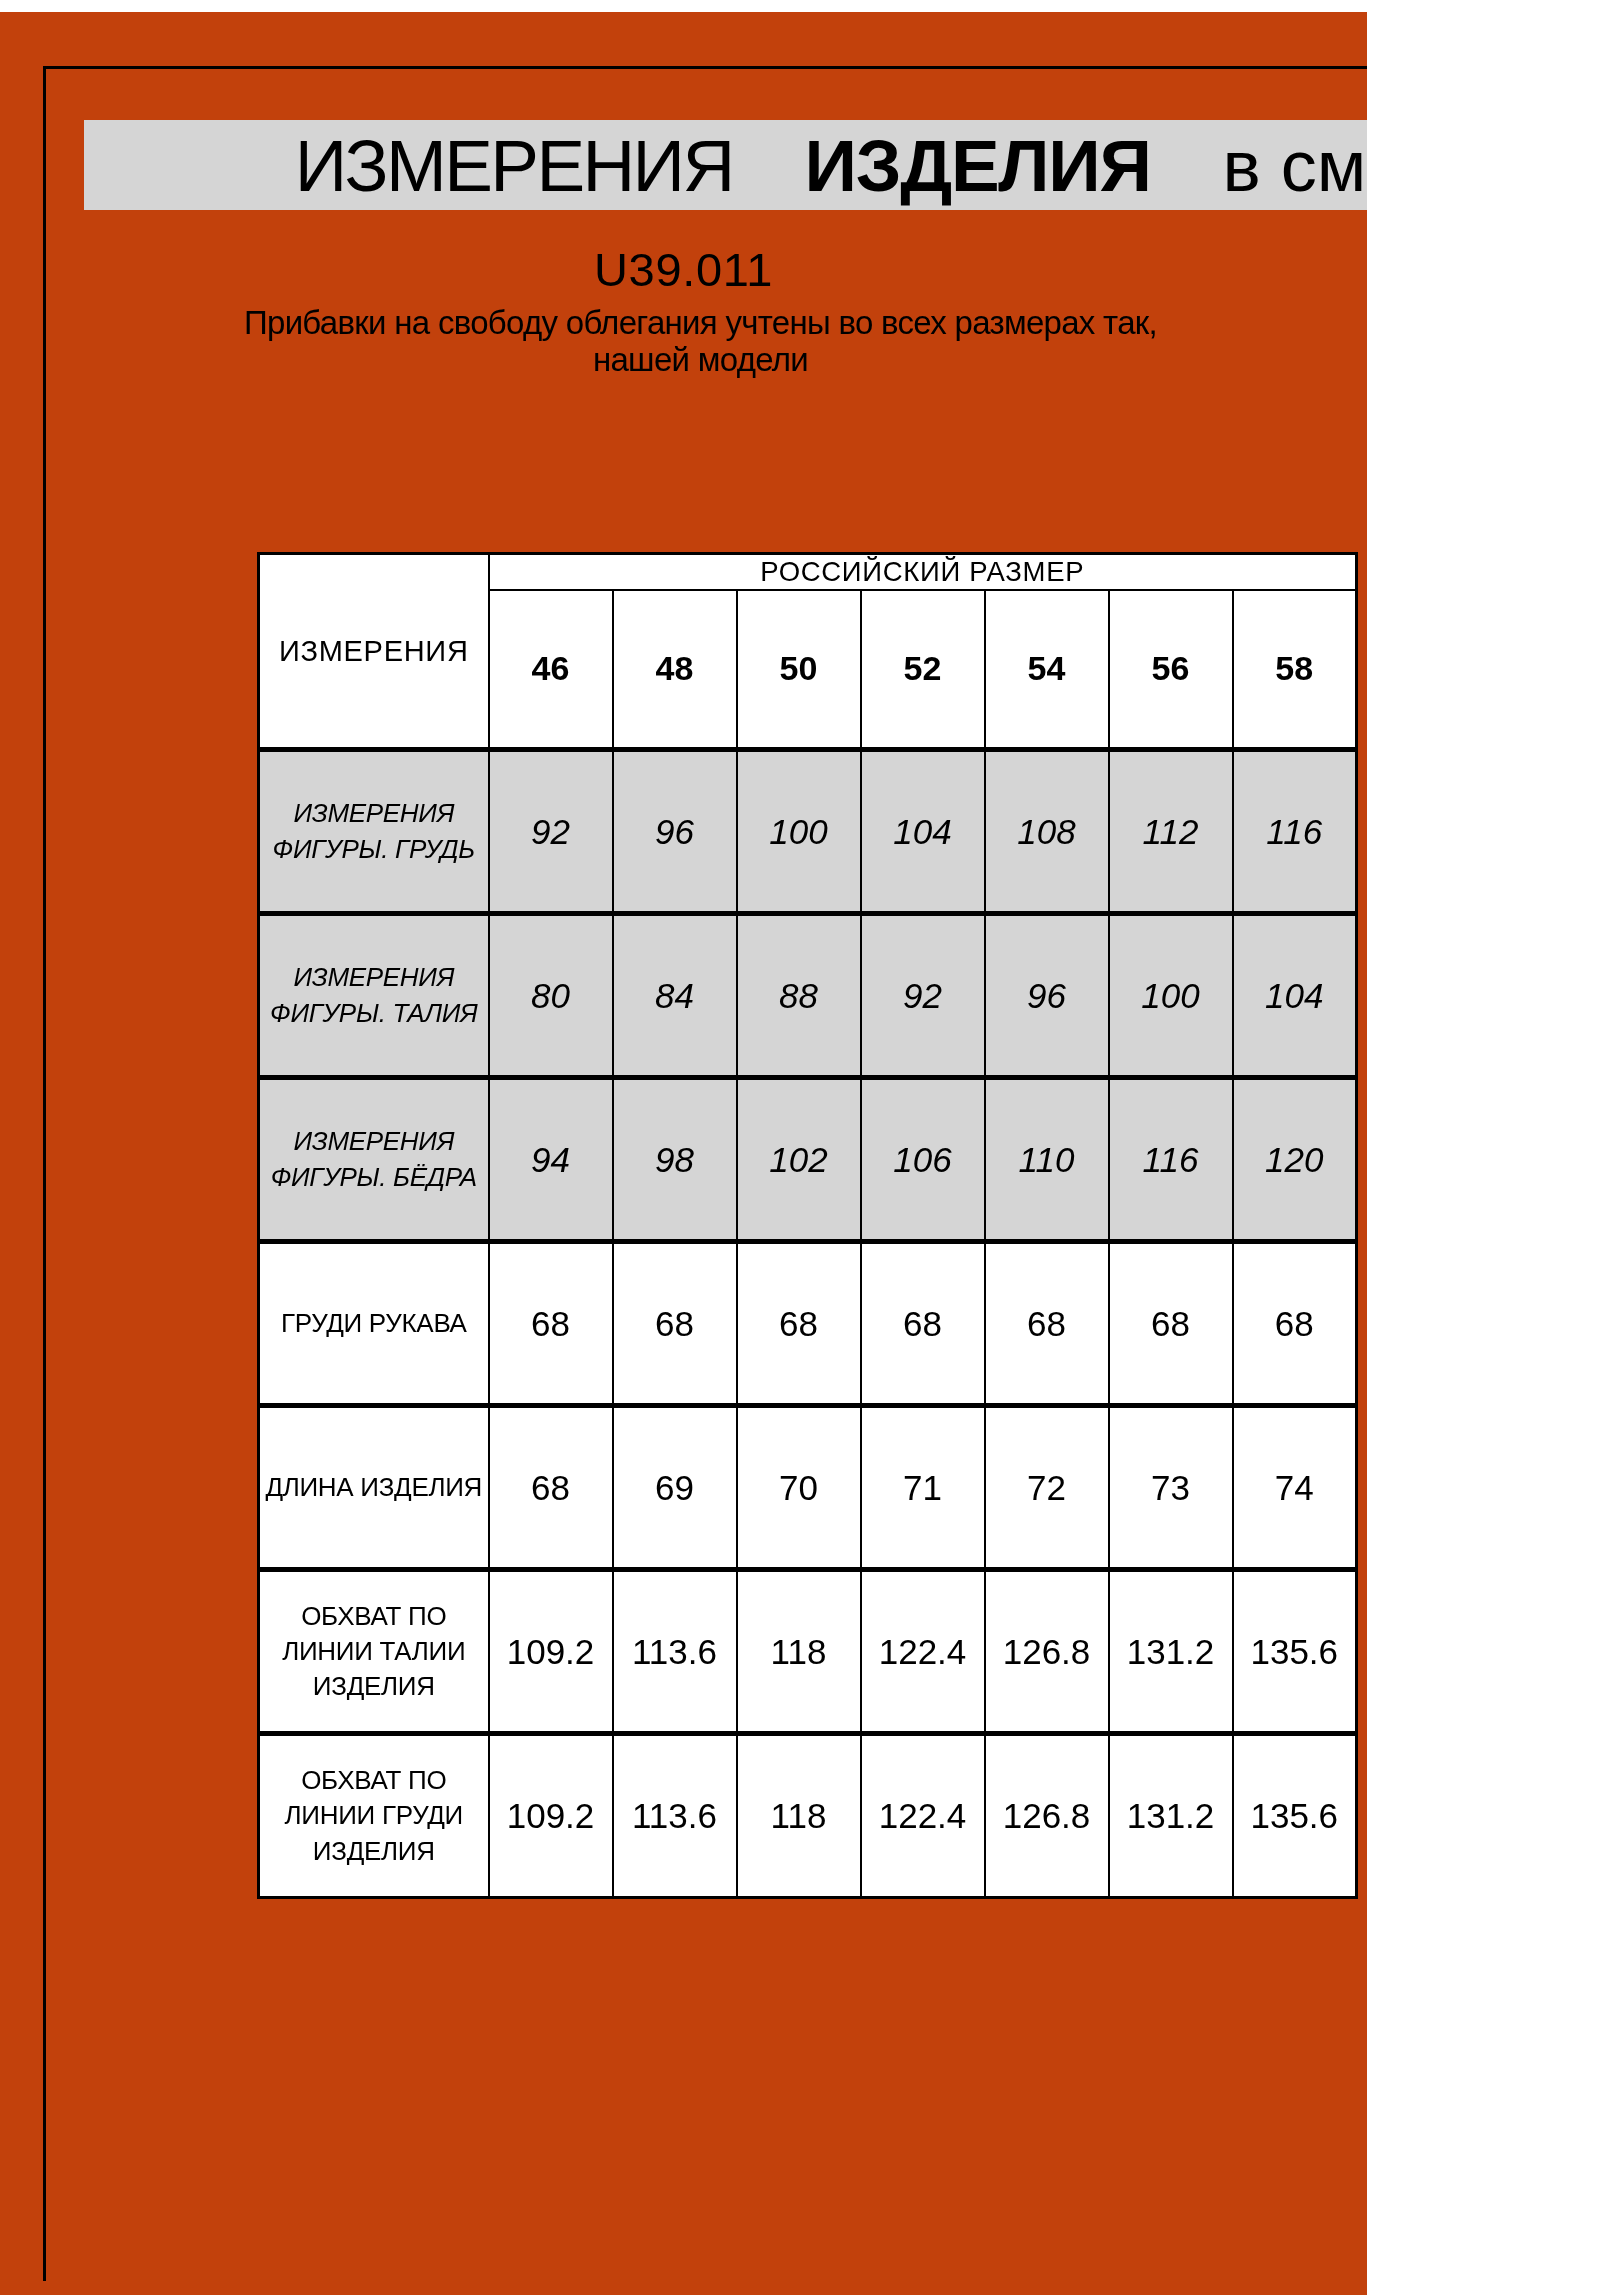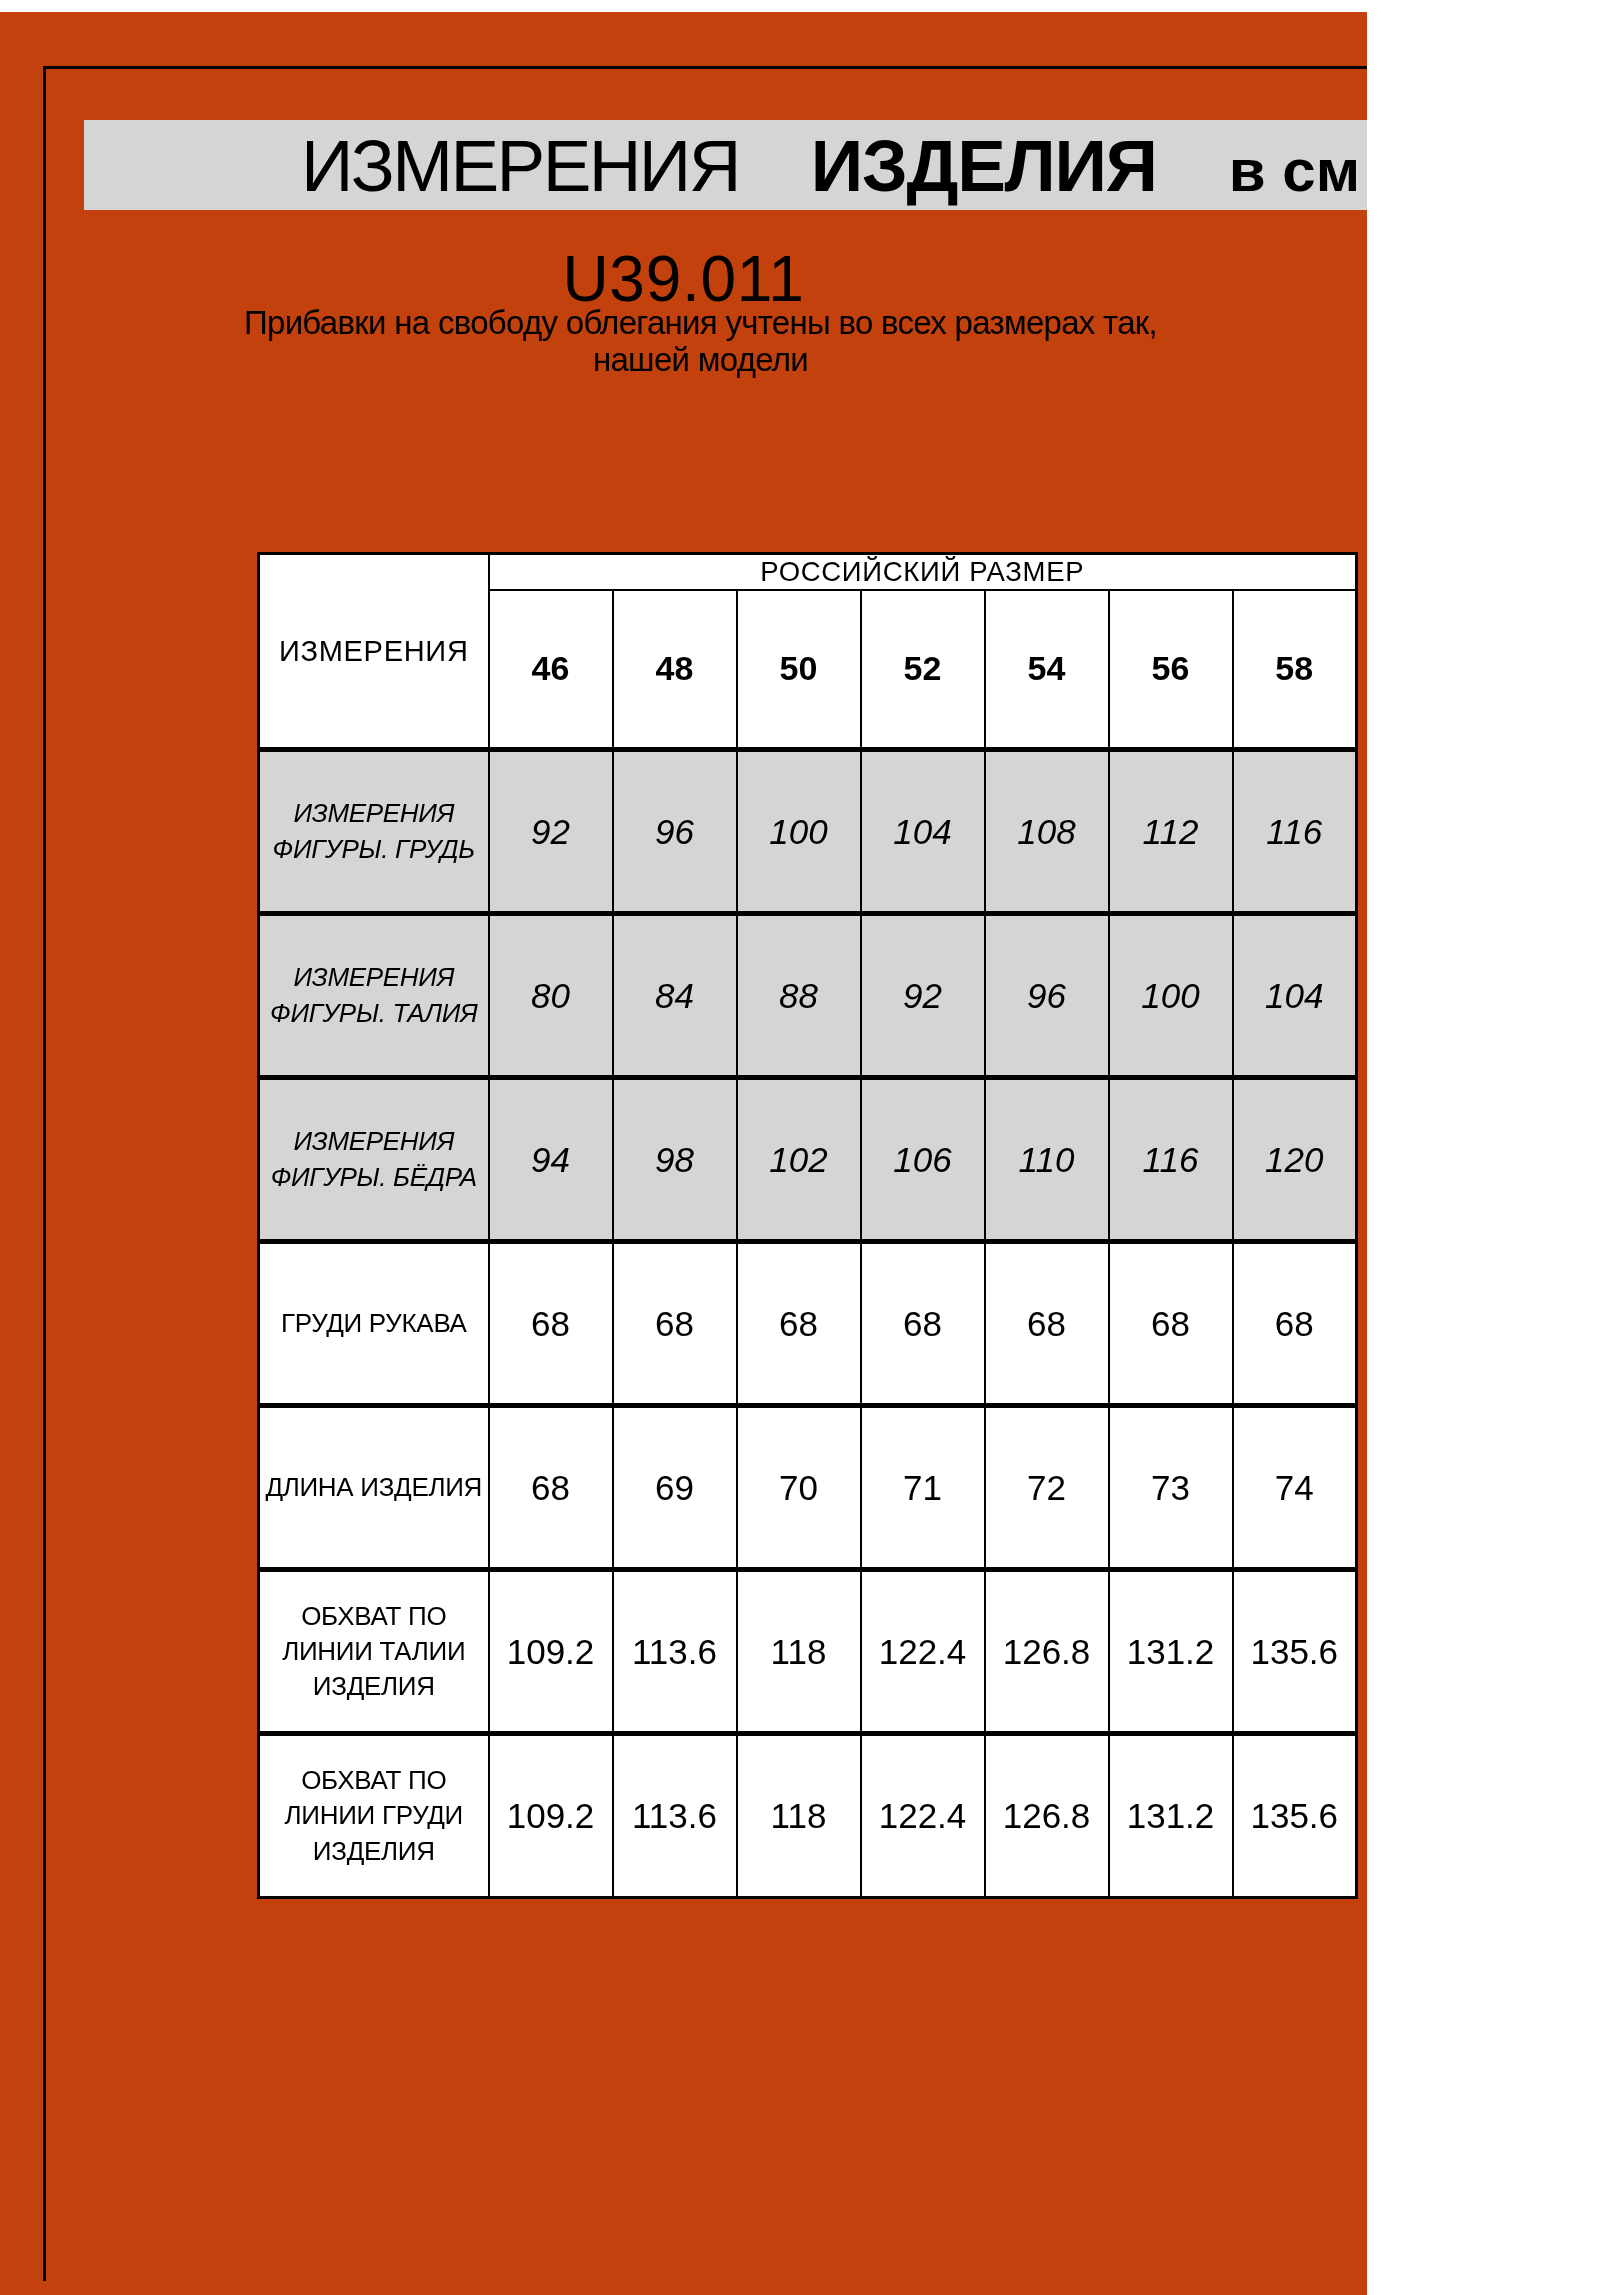--- a/index.html
+++ b/index.html
@@ -12,24 +12,24 @@
     border-top:3.9px solid #000; border-left:3.9px solid #000; border-right:3.9px solid #000;
     box-sizing:border-box;
   }
   .title-bar {
     position:absolute; left:84px; top:108px; width:1447px; height:90px;
     background:#d5d5d5; display:flex; align-items:baseline; justify-content:center;
     column-gap:72px; padding-top:9.2px; padding-left:46px; box-sizing:border-box;
   }
   .title-word  { font-size:73px; letter-spacing:-2.6px; line-height:1; white-space:nowrap; }
   .title-word.bold { font-weight:bold; letter-spacing:-1.3px; }
-  .title-unit  { font-size:60px; font-weight:bold; letter-spacing:0; line-height:1; white-space:nowrap; }
+  .title-unit  { font-size:72px; font-weight:normal; letter-spacing:0; line-height:1; white-space:nowrap; }
   .article {
     position:absolute; top:230px; left:0; width:100%;
-    text-align:center; font-size:64px; letter-spacing:0.7px;
+    text-align:center; font-size:47px; letter-spacing:0.7px;
   }
   .note {
     position:absolute; top:292px; left:17px; width:100%;
     text-align:center; font-size:33px; line-height:37px; letter-spacing:-0.7px;
   }
   table.size-table {
     position:absolute; left:257px; top:540px; width:1097px;
     border-collapse:collapse; table-layout:fixed;
     border:3.3px solid #000;
   }

